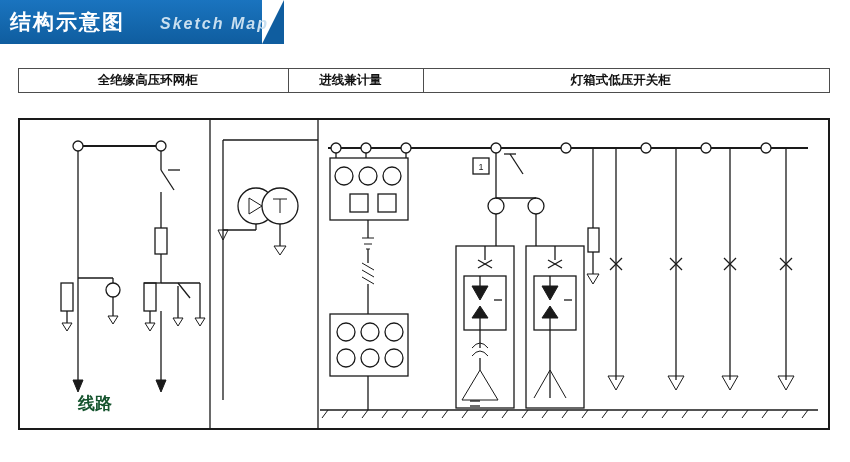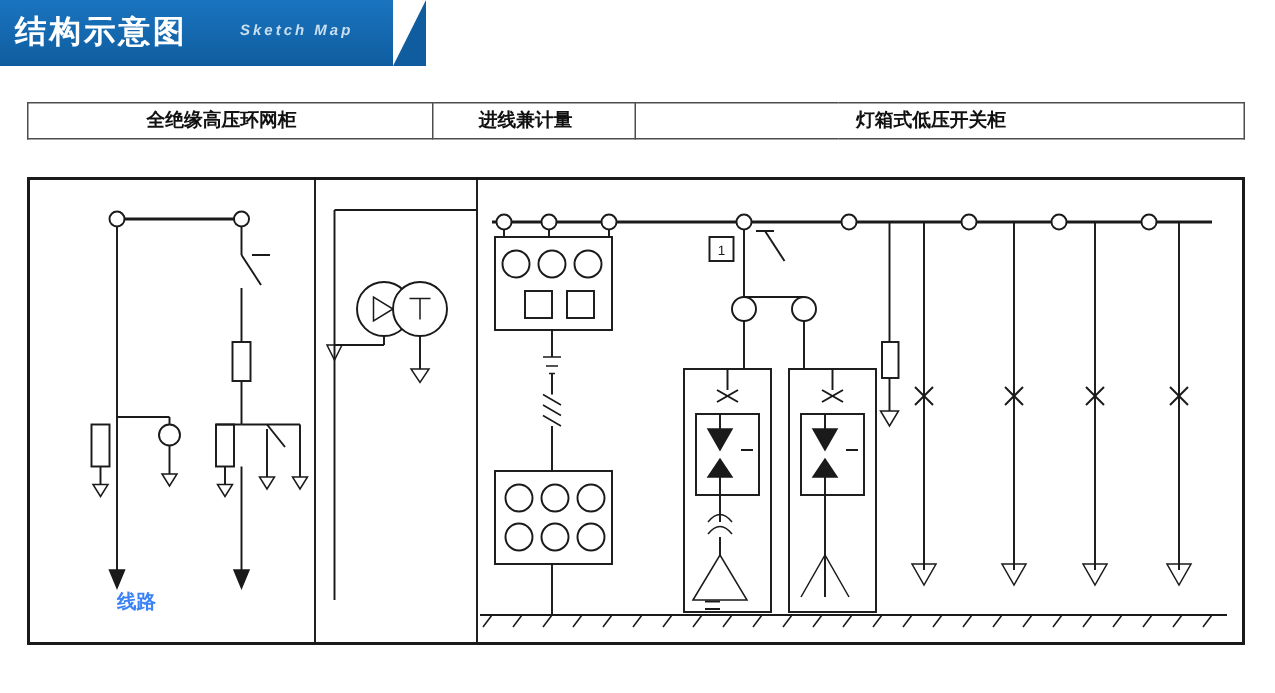--- a/index.html
+++ b/index.html
@@ -46,21 +46,21 @@
     left: 10px; top: 9px;
     font-size: 21px;
     font-weight: bold;
     color: #ffffff;
     letter-spacing: 2px;
     line-height: 26px;
   }
   .banner-en {
     position: absolute;
     left: 160px; top: 15px;
-    font-size: 10px;
+    font-size: 16px;
     font-weight: bold;
     color: #c8dff0;
     letter-spacing: 2px;
     font-style: italic;
   }
 
   
   .hdr-table {
     position: absolute;
     left: 18px;
@@ -95,23 +95,23 @@
     position: absolute;
     left: 18px;
     top: 118px;
     width: 812px;
     height: 312px;
   }
   .label-line {
     position: absolute;
     left: 78px;
     top: 392px;
-    font-size: 13px;
+    font-size: 17px;
     font-weight: bold;
-    color: #3b82f6;
+    color: #14532d;
   }
   svg { display: block; }
   .ln { stroke: #1a1a1a; fill: none; stroke-width: 1.3; }
   .ln2 { stroke: #1a1a1a; fill: none; stroke-width: 2; }
   .thin { stroke: #1a1a1a; fill: none; stroke-width: 1; }
   .fillw { fill: #ffffff; stroke: #1a1a1a; stroke-width: 1.3; }
   .solid { fill: #1a1a1a; stroke: #1a1a1a; stroke-width: 1; }
 </style>
 </head>
 <body>

